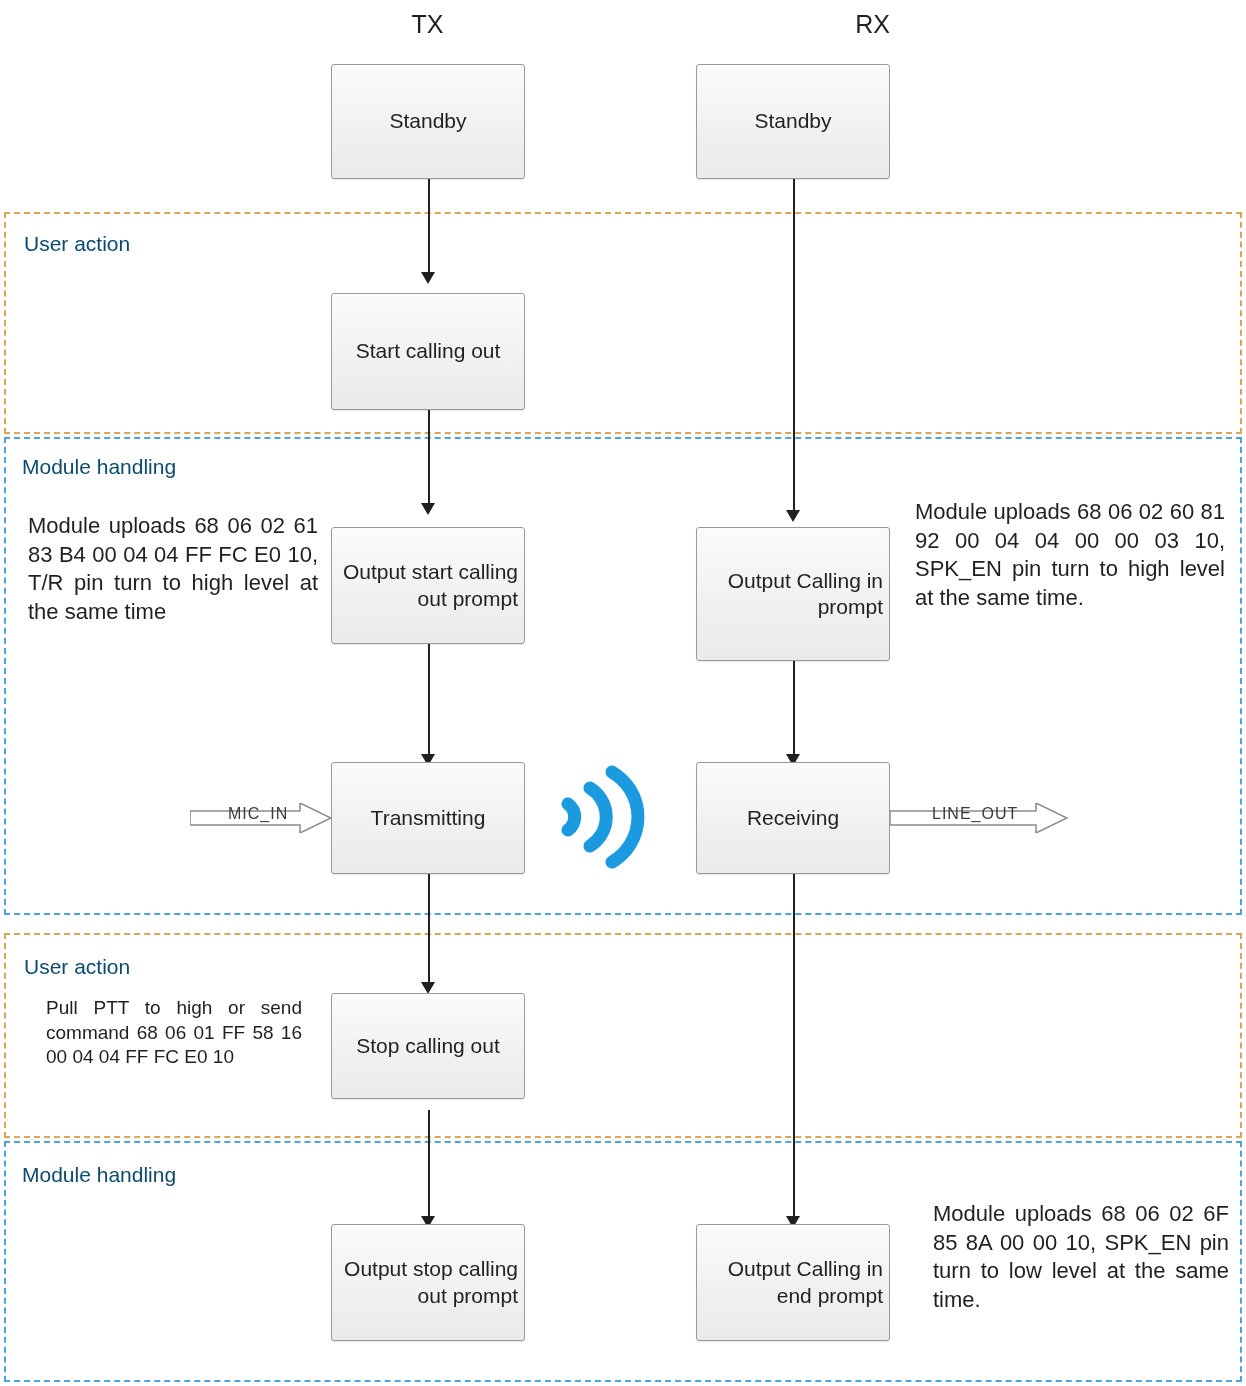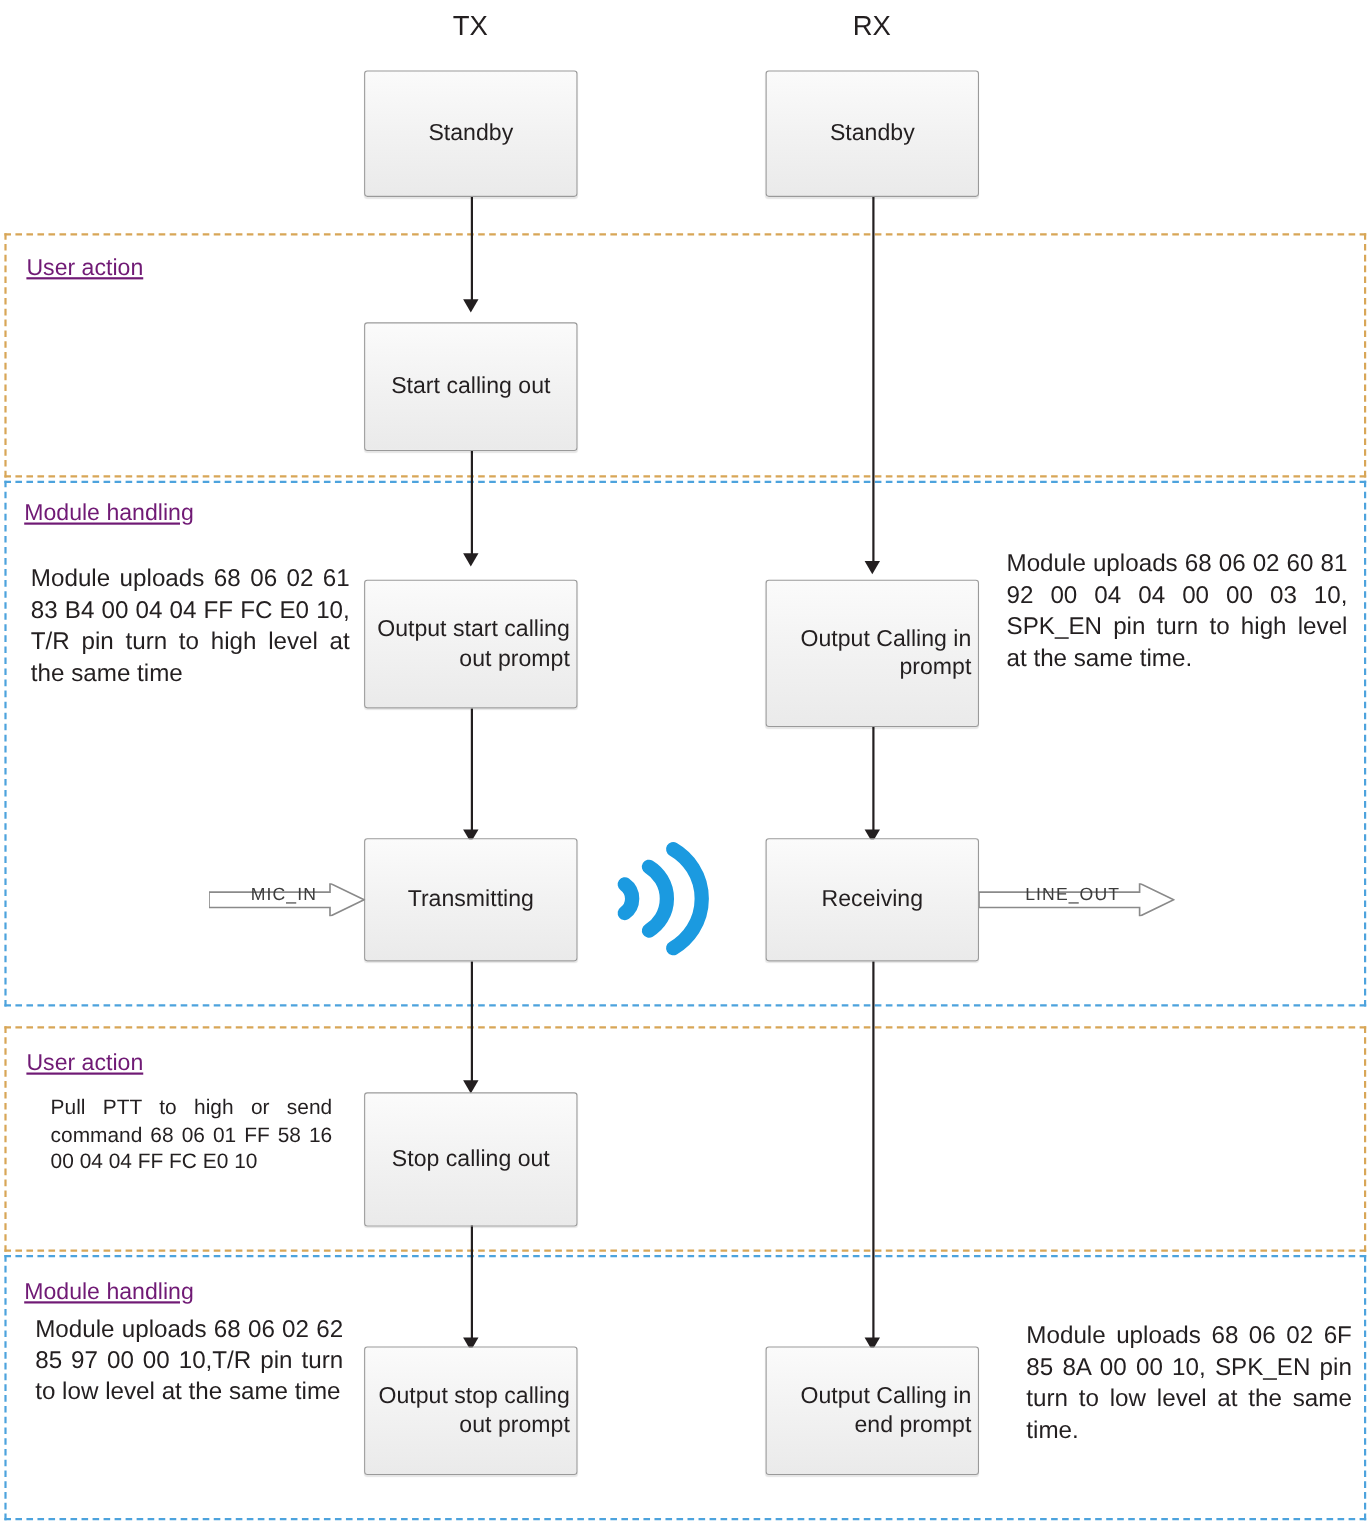--- a/index.html
+++ b/index.html
@@ -26,23 +26,22 @@
     border: 2px dashed #d8a657;
     left: 4px;
     width: 1238px;
   }
   .band.blue {
     border-color: #4da3dd;
   }
   .band-title {
     position: absolute;
     font-size: 21px;
-    color: #701a75;
+    color: #0c4a6e;
     white-space: nowrap;
-    text-decoration: underline;
   }
 
   
   .node {
     position: absolute;
     box-sizing: border-box;
     border: 1px solid #9a9a9a;
     border-radius: 3px;
     background: linear-gradient(to bottom, #fbfbfb 0%, #f2f2f2 50%, #eaeaea 100%);
     display: flex;
@@ -122,21 +121,21 @@
   <div class="band blue" style="top:437px; height:478px;"></div>
   <div class="band" style="top:933px; height:205px;"></div>
   <div class="band blue" style="top:1141px; height:241px;"></div>
 
   <div class="band-title" style="left:24px; top:232px;">User action</div>
   <div class="band-title" style="left:22px; top:455px;">Module handling</div>
   <div class="band-title" style="left:24px; top:955px;">User action</div>
   <div class="band-title" style="left:22px; top:1163px;">Module handling</div>
 
   <div class="col-header" style="left:330px; top:10px; width:195px;">TX</div>
-  <div class="col-header" style="left:695px; top:10px; width:195px;">RX</div>
+  <div class="col-header" style="left:695px; top:10px; width:195px;text-align:right;">RX</div>
 
   <div class="vline" style="left:428px; top:179px; height:95px;"></div>
   <div class="arrowhead" style="left:421px; top:272px;"></div>
 
   <div class="vline" style="left:428px; top:410px; height:95px;"></div>
   <div class="arrowhead" style="left:421px; top:503px;"></div>
 
   <div class="vline" style="left:428px; top:644px; height:112px;"></div>
   <div class="arrowhead" style="left:421px; top:754px;"></div>
 
@@ -159,33 +158,32 @@
   <div class="node" style="left:696px; top:64px; width:194px; height:115px;">Standby</div>
 
   <div class="node" style="left:331px; top:293px; width:194px; height:117px;">Start calling out</div>
 
   <div class="node" style="left:331px; top:527px; width:194px; height:117px;">Output start calling out prompt</div>
   <div class="node" style="left:696px; top:527px; width:194px; height:134px;">Output Calling in prompt</div>
 
   <div class="node" style="left:331px; top:762px; width:194px; height:112px;">Transmitting</div>
   <div class="node" style="left:696px; top:762px; width:194px; height:112px;">Receiving</div>
 
-  <div class="node" style="left:331px; top:993px; width:194px; height:122px;">Stop calling out</div>
+  <div class="node" style="left:331px; top:993px; width:194px; height:106px;">Stop calling out</div>
 
   <div class="node" style="left:331px; top:1224px; width:194px; height:117px;">Output stop calling out prompt</div>
   <div class="node" style="left:696px; top:1224px; width:194px; height:117px;">Output Calling in end prompt</div>
 
 
   <div class="note" style="left:28px; top:512px; width:290px;">Module uploads 68 06 02 61 83 B4 00 04 04 FF FC E0 10, T/R pin turn to high level at the same time</div>
 
   <div class="note" style="left:915px; top:498px; width:310px;">Module uploads 68 06 02 60 81 92 00 04 04 00 00 03 10, SPK_EN pin turn to high level at the same time.</div>
 
   <div class="note small" style="left:46px; top:996px; width:256px;">Pull PTT to high or send command 68 06 01 FF 58 16 00 04 04 FF FC E0 10</div>
 
-  <div class="note" style="left:32px; top:1194px; width:280px;">Module uploads 68 06 02 62 85 97 00 00 10,T/R pin turn to low level at the same time</div>
 
   <div class="note" style="left:933px; top:1200px; width:296px;">Module uploads 68 06 02 6F 85 8A 00 00 10, SPK_EN pin turn to low level at the same time.</div>
 
   <div class="io-arrow" style="left:190px; top:803px; width:142px; height:30px;">
     <svg width="142" height="30" viewBox="0 0 142 30">
       <polygon points="0,8 110,8 110,0 141,15 110,30 110,22 0,22" fill="#ffffff" stroke="#8a8a8a" stroke-width="1.5"></polygon>
     </svg>
   </div>
   <div class="io-label" style="left:228px; top:805px;">MIC_IN</div>
 

